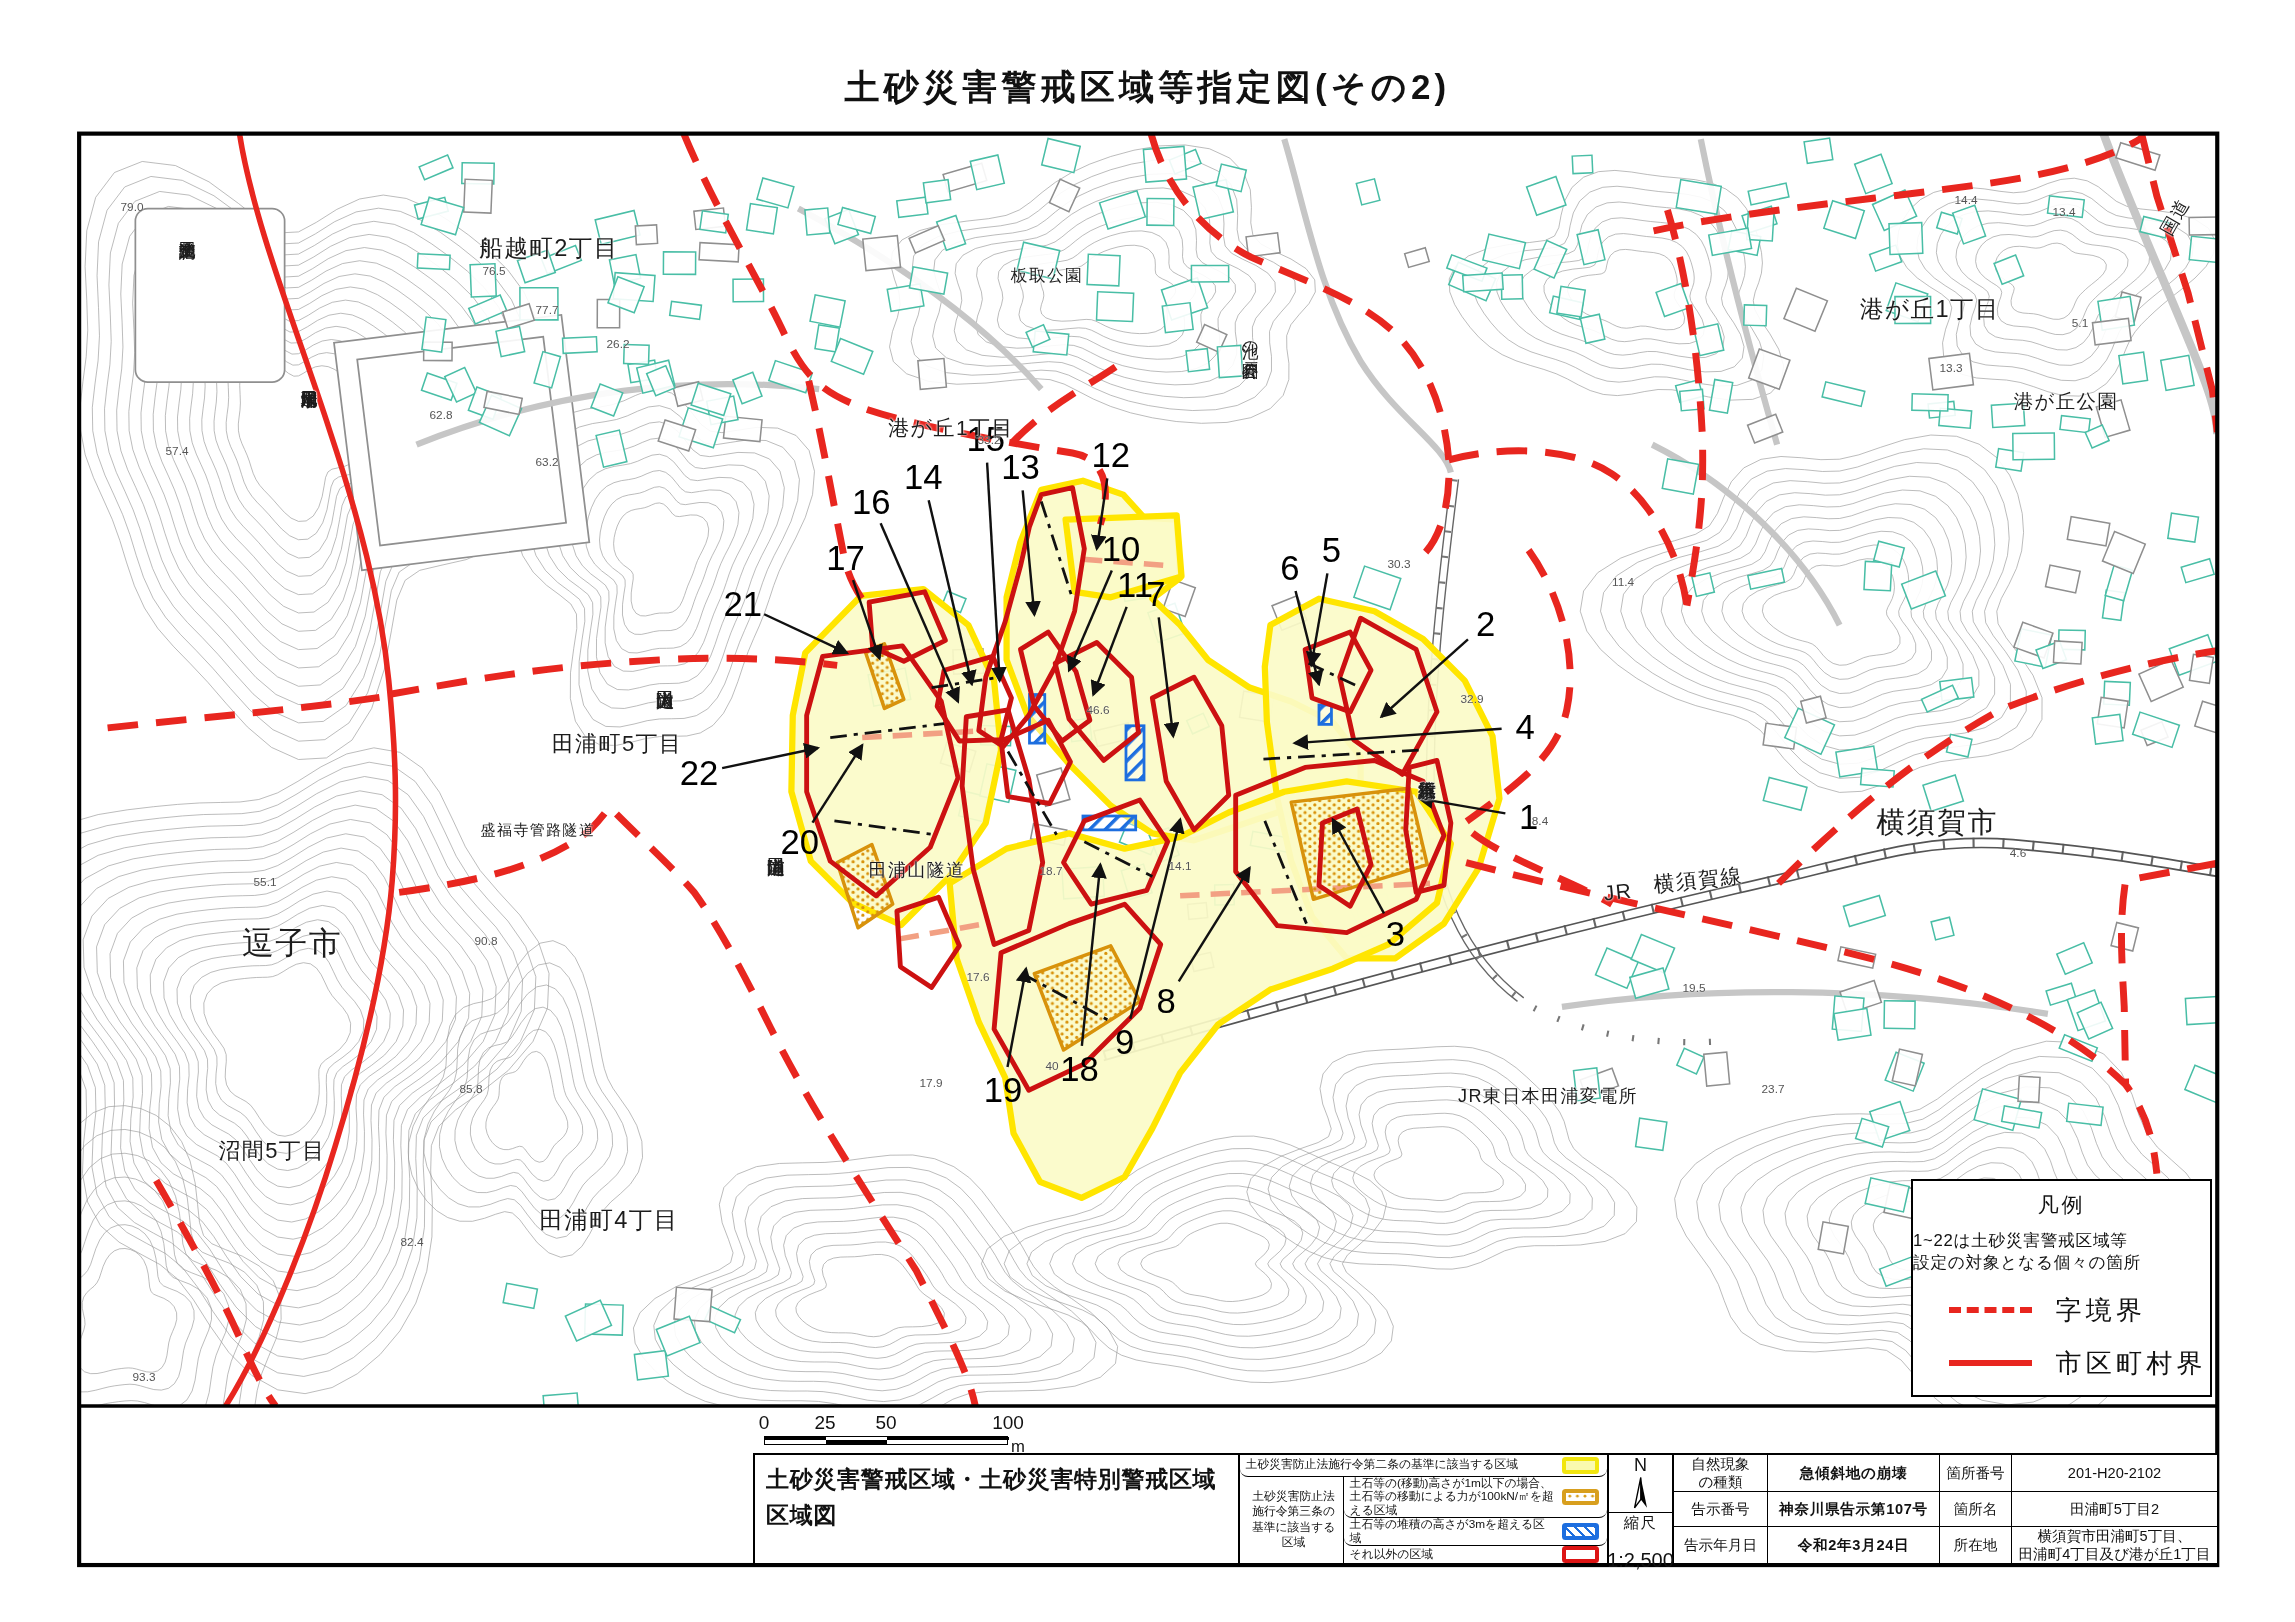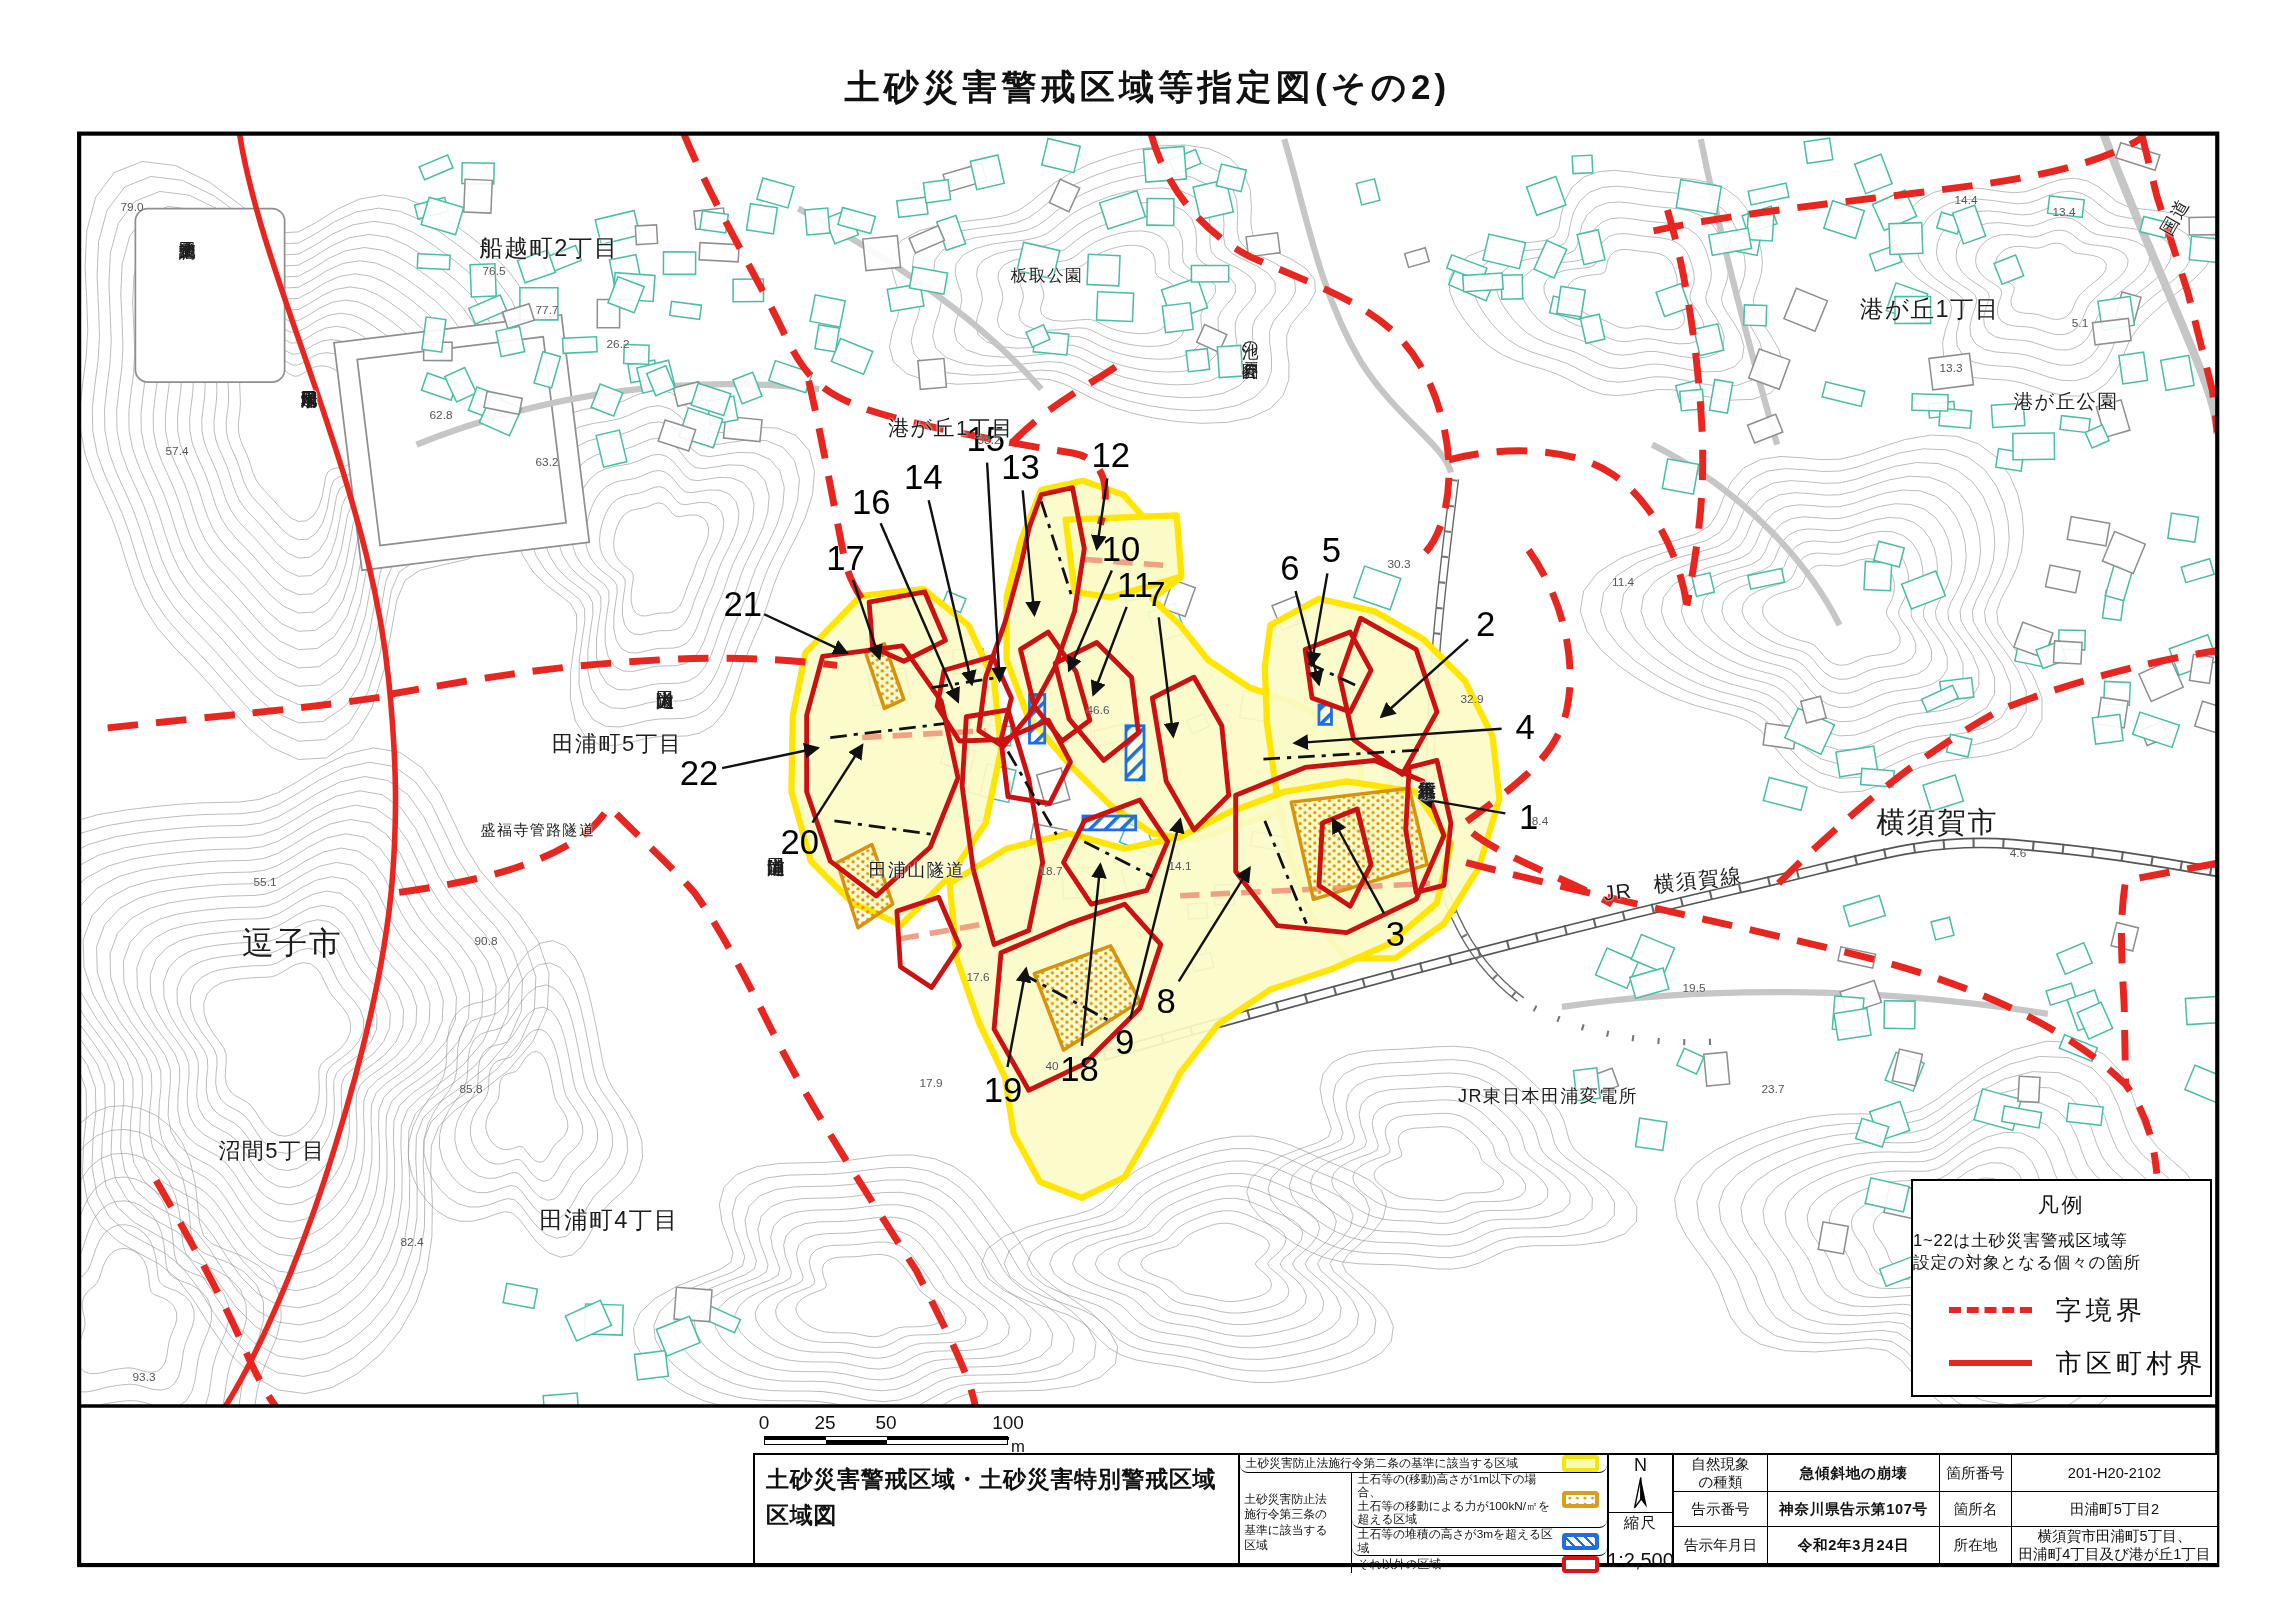--- a/index.html
+++ b/index.html
@@ -33,21 +33,21 @@
   .b-row{display:flex;align-items:center;border-bottom:1.4px solid #000;box-sizing:border-box;border-radius:8px;}
   .b-row:last-child{border-bottom:none;}
   .b-txt{flex:1;padding-left:5.6px;line-height:1.15;font-size:11.8px;}
   .b-sw{width:53px;display:flex;align-items:center;justify-content:center;align-self:stretch;}
   .sw{width:37px;height:16.7px;border-radius:3.5px;box-sizing:border-box;}
   .sw.yellow{border:4.9px solid #F2E60E;background:#FAFAAE;}
   .sw.orange{border:4.2px solid #D89F1E;background:#fff;background-image:radial-gradient(#D89F1E 1.4px,transparent 1.8px);background-size:7.6px 6.2px;}
   .sw.blue{border:4.2px solid #1D6EDF;background:repeating-linear-gradient(45deg,#fff 0 4.9px,#1D6EDF 4.9px 7px);}
   .sw.red{border:4.2px solid #DD1414;background:#fff;}
   .b-lower{display:flex;flex:1;}
-  .b-grouplabel{width:112px;border-right:1.4px solid #000;box-sizing:border-box;display:flex;flex-direction:column;justify-content:center;padding-left:4.2px;line-height:1.3;}
+  .b-grouplabel{width:104px;border-right:1.4px solid #000;box-sizing:border-box;display:flex;flex-direction:column;justify-content:center;padding-left:4.2px;line-height:1.3;text-align:center;}
   .b-subrows{flex:1;display:flex;flex-direction:column;}
   .cellC{width:65px;border-right:2.1px solid #000;box-sizing:border-box;display:flex;flex-direction:column;}
   .c-top{flex:1.05;border-bottom:1.4px solid #000;display:flex;flex-direction:column;align-items:center;justify-content:center;}
   .c-top .n{font-size:18px;}
   .c-bot{flex:1;display:flex;flex-direction:column;align-items:center;justify-content:center;}
   .c-bot .sl{font-size:15.3px;letter-spacing:1.4px;}
   .c-bot .sv{font-size:20px;margin-top:15px;}
   .cellD{flex:1;display:grid;grid-template-columns:94px 172px 72px 1fr;grid-template-rows:1fr 1.1fr 1.1fr;}
   .d-cell{border-right:1.4px solid #000;border-bottom:1.4px solid #000;display:flex;align-items:center;justify-content:center;text-align:center;font-size:14.6px;line-height:1.25;padding:0 2.8px;box-sizing:border-box;}
   .d-cell.last-col{border-right:none;}

